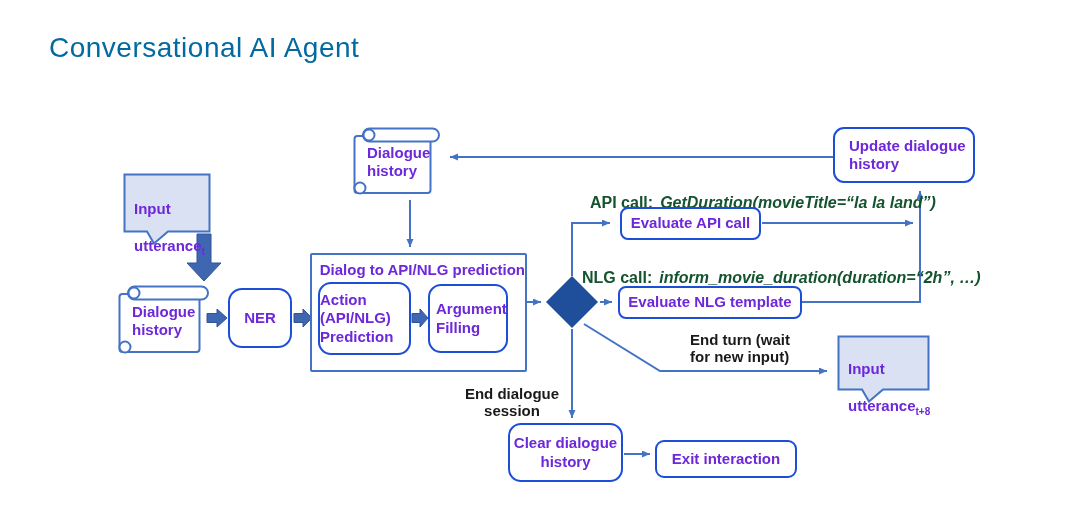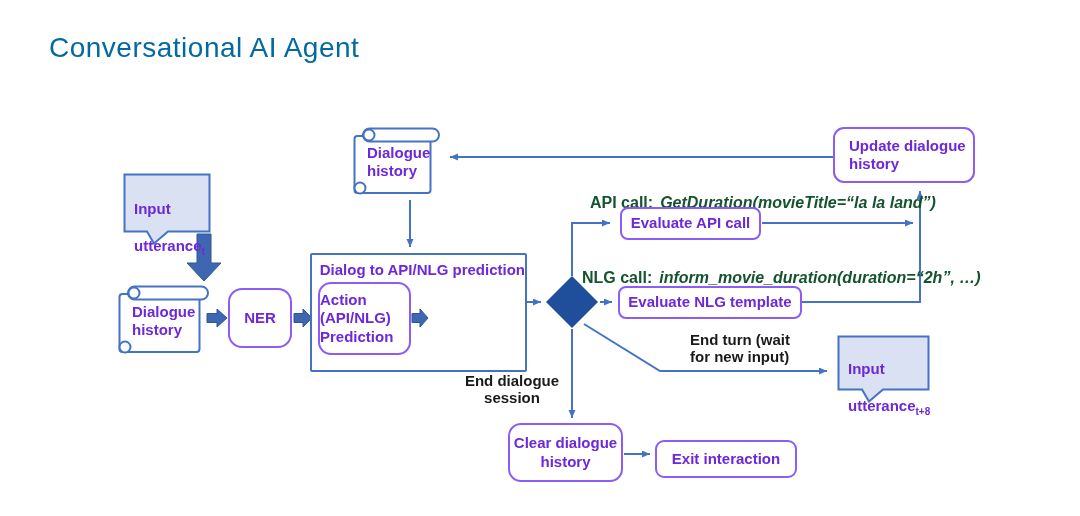--- a/index.html
+++ b/index.html
@@ -3,21 +3,21 @@
 <meta charset="utf-8">
 <style>
   html,body{margin:0;padding:0;background:#fff;}
   #stage{position:relative;width:1080px;height:516px;background:#ffffff;overflow:hidden;
          font-family:"Liberation Sans",sans-serif;}
   .title{position:absolute;left:49px;top:32px;font-size:28px;font-weight:400;color:#0369a1;
          letter-spacing:.5px;}
   svg.layer{position:absolute;left:0;top:0;pointer-events:none;}
   .node{position:absolute;box-sizing:border-box;font-size:15px;font-weight:700;color:#6d28d9;
         line-height:1.22;}
-  .rbox{background:#fff;border:2px solid #8b5cf6;display:flex;align-items:center;
+  .rbox{background:#fff;border:2px solid #1d4ed8;display:flex;align-items:center;
         justify-content:center;text-align:center;white-space:pre-line;}
   .leftbox{justify-content:flex-start;text-align:left;}
   .groupbox{border:2px solid #4472c4;background:transparent;border-radius:2px;}
   .grouptitle{position:absolute;left:0;right:0;top:6px;text-align:right;font-size:15px;
         font-weight:700;white-space:pre-line;}
   .shapewrap{position:absolute;}
   .shapewrap>svg{position:absolute;left:0;top:0;}
   .shapetext{position:absolute;white-space:pre-line;}
   .floatlabel{position:absolute;font-size:15px;font-weight:700;color:#1a1a1a;
         white-space:pre-line;}
@@ -92,20 +92,22 @@
   </div>
 
   <div class="node rbox" style="left:228px;top:288px;width:64px;height:60px;border-radius:14px;">NER</div>
 
   <div class="node groupbox" style="left:310px;top:253px;width:217px;height:119px;">
     <div class="grouptitle">Dialog to API/NLG prediction</div>
   </div>
   <div class="node rbox leftbox" style="left:318px;top:282px;width:93px;height:73px;border-radius:13px;">Action
 (API/NLG)
 Prediction</div>
+  <div class="node rbox leftbox" style="left:428px;top:284px;width:80px;height:69px;border-radius:13px;padding-left:6px;">Argument
+Filling</div>
 
   <div class="codelabel" style="left:590px;top:184px;">
     <span>API call:</span><span class="code">GetDuration(movieTitle=“la la land”)</span>
   </div>
 
   <div class="node rbox" style="left:620px;top:207px;width:141px;height:33px;border-radius:8px;">Evaluate API call</div>
 
   <div class="codelabel" style="left:582px;top:259px;">
     <span>NLG call:</span><span class="code">inform_movie_duration(duration=“2h”, …)</span>
   </div>
@@ -121,21 +123,21 @@
   <div class="shapewrap node" style="left:837px;top:335px;width:93px;height:68px;">
     <svg width="93" height="68" viewBox="0 0 93 68">
       <path d="M1.5 1.5 H91.5 V54.5 H46 L32 66.5 L25 54.5 H1.5 Z" fill="#d9e1f2" stroke="#4472c4" stroke-width="2"></path>
     </svg>
     <div class="shapetext" style="left:11px;top:7px;">
       <span>Input</span><br>
       <span>utterance</span><sub>t+8</sub>
     </div>
   </div>
 
-  <div class="floatlabel" style="left:458px;top:372px;width:108px;text-align:center;">End dialogue
+  <div class="floatlabel" style="left:458px;top:385px;width:108px;text-align:center;">End dialogue
 session</div>
 
   <div class="node rbox" style="left:508px;top:423px;width:115px;height:59px;border-radius:13px;">Clear dialogue
 history</div>
 
   <div class="node rbox" style="left:655px;top:440px;width:142px;height:38px;border-radius:9px;">Exit interaction</div>
 
 </div>
 
 </body></html>

